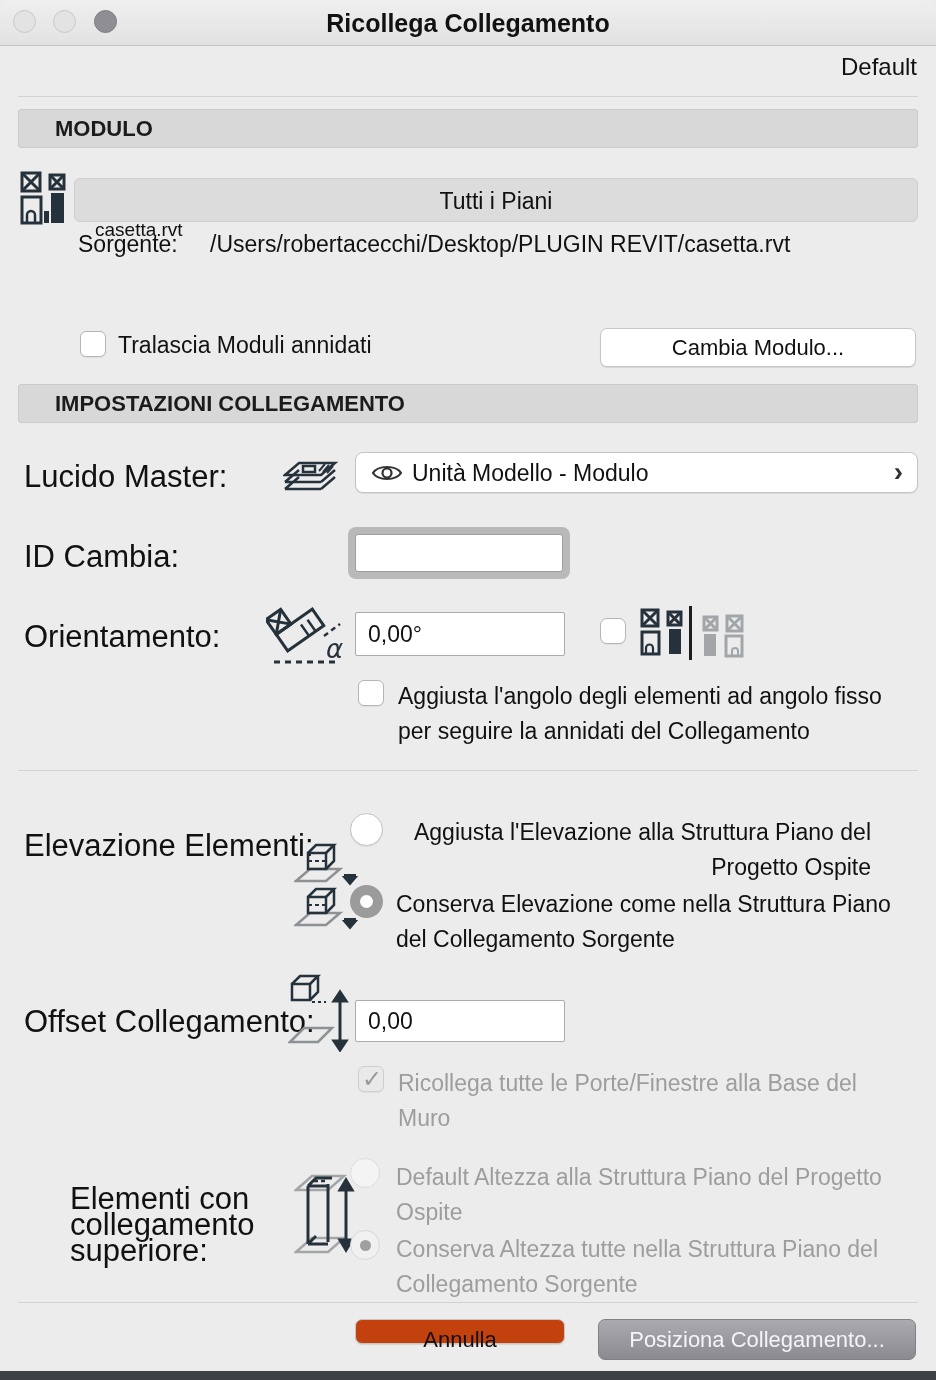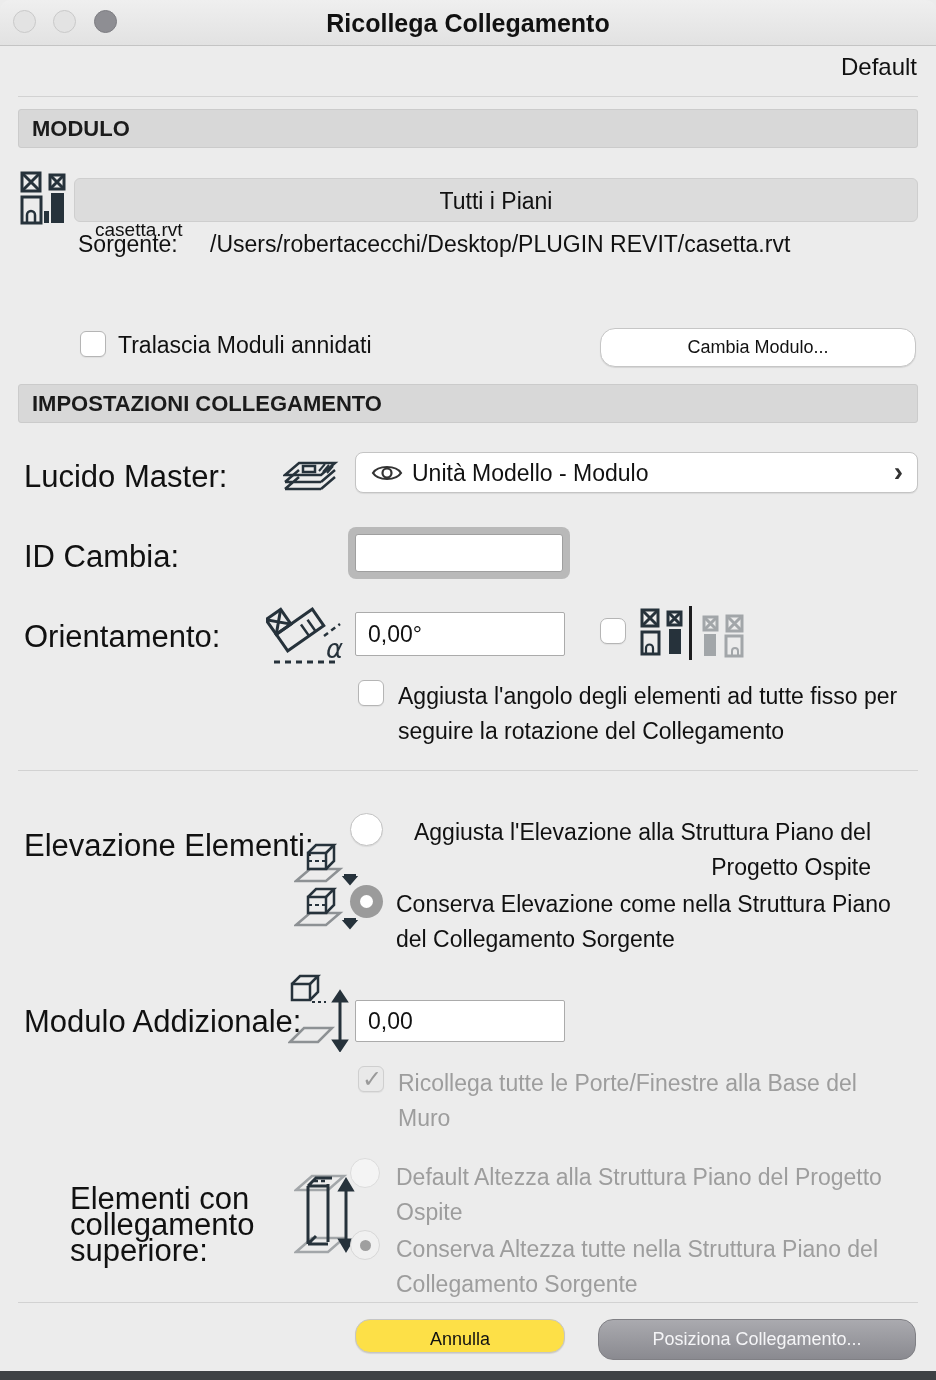--- a/index.html
+++ b/index.html
@@ -19,21 +19,21 @@
     font-size:25px; font-weight:600; color:#111; }
 
   .preset { position:absolute; top:53px; right:19px; font-size:24px; color:#111; }
 
   .hr { position:absolute; left:18px; width:900px; height:1px; background:#d2d2d2; }
   .hr1 { top:96px; } .hr2 { top:770px; } .hr3 { top:1302px; }
 
   
   .sec-header { position:absolute; left:18px; width:900px; height:39px;
     background:#d8d8d8; border:1px solid #cbcbcb; border-radius:3px;
-    font-size:22px; font-weight:bold; color:#1b1b1b; line-height:37px; padding-left:13px; }
+    font-size:22px; font-weight:bold; color:#1b1b1b; line-height:37px; padding-left:36px; }
   .sec-modulo { top:109px; }
   .sec-impostazioni { top:384px; }
 
   
   .module-icon { position:absolute; left:20px; top:171px; }
   .file-field { position:absolute; left:74px; top:178px; width:844px; height:44px;
     background:#dcdcdc; border:1px solid #cecece; border-radius:6px; }
   .file-name { position:absolute; left:20px; top:9px; font-size:19px; color:#111;margin-top:31px; }
   .file-stories { position:absolute; left:0; top:9px; width:100%; text-align:center;
     font-size:23px; color:#111; }
@@ -44,21 +44,21 @@
   .checkbox { position:absolute; width:26px; height:26px; background:#fff;
     border:1px solid #b5b5b5; border-radius:6px; box-shadow:0 1px 1px rgba(0,0,0,.06); }
   .cb-nested { left:80px; top:331px; }
   .cb-angle { left:358px; top:680px; }
   .cb-mirror { left:600px; top:618px; border-radius:7px; }
   .cb-relink { left:358px; top:1066px; background:#e9e9e9; border-color:#cfcfcf; }
   .check-glyph::before { content:"✓"; position:absolute; left:3px; top:-2px;
     font-size:24px; color:#9a9a9a; }
   .cb-nested-label { position:absolute; left:118px; top:332px; font-size:23px; color:#111; }
 
-  .btn { border-radius:15px; font-size:18px; text-align:center; cursor:default; }
+  .btn { border-radius:7px; font-size:22px; text-align:center; cursor:default; }
   .btn-change { position:absolute; left:600px; top:328px; width:316px; height:39px;
     background:#fff; border:1px solid #c6c6c6; box-shadow:0 1px 1px rgba(0,0,0,.1);
     color:#111; line-height:37px; }
 
   
   .row-label { position:absolute; left:24px; font-size:31px; color:#111; }
   .lbl-lucido { top:459px; } .lbl-id { top:539px; } .lbl-orient { top:619px; }
   .lbl-elev { top:828px; } .lbl-offset { top:1004px; }
   .lbl-super { top:1186px; width:290px; line-height:26px;margin-left:46px; }
 
@@ -113,22 +113,22 @@
   .offset-icon { position:absolute; left:288px; top:972px; }
   .relink-text { left:398px; top:1066px; width:470px; color:#9d9d9d; }
 
   .height-icon { position:absolute; left:294px; top:1164px; }
   .r-sup1 { left:350px; top:1158px; width:30px; height:30px; }
   .r-sup2 { left:350px; top:1230px; width:30px; height:30px; }
   .sup-opt1 { left:396px; top:1160px; width:525px; color:#9d9d9d; }
   .sup-opt2 { left:396px; top:1232px; width:510px; color:#9d9d9d; }
 
   
-  .btn-cancel { position:absolute; left:355px; top:1319px; width:210px; height:34px;
-    background:#fde047; border:1px solid #c6c6c6; box-shadow:0 1px 1px rgba(0,0,0,.1);
+  .btn-cancel { position:absolute; left:355px; top:1319px; width:210px; height:25px;
+    background:#c2410c; border:1px solid #c6c6c6; box-shadow:0 1px 1px rgba(0,0,0,.1);
     color:#111; line-height:39px; }
   .btn-primary { position:absolute; left:598px; top:1319px; width:318px; height:41px;
     background:linear-gradient(#aaaaaf,#8a8a90); border:1px solid #808085;
     color:#f5f5f7; line-height:39px; }
   .window-edge { position:absolute; left:0; top:1371px; width:936px; height:9px;
     background:#3e4144; }
 </style>
 </head>
 <body>
 
@@ -245,21 +245,21 @@
             <path d="M27 3 L40 16 M40 3 L27 16"></path>
           <rect x="2" y="22" width="16" height="20"></rect>
           <path d="M6 42 V37 a3 3 0 0 1 6 0 V42" stroke-width="2"></path>
         </g>
         <rect x="28" y="20" width="12" height="22" fill="#a2a6a9"></rect>
       </svg>
     </span>
   </span>
 
   <span class="checkbox cb-angle"></span>
-  <div class="wrap-text angle-text">Aggiusta l'angolo degli elementi ad tutte fisso per seguire la rotazione del Collegamento</div>
+  <div class="wrap-text angle-text">Aggiusta l'angolo degli elementi ad angolo fisso per seguire la annidati del Collegamento</div>
 
   <div class="hr hr2"></div>
 
   <span class="row-label lbl-elev">Elevazione Elementi:</span>
   <span class="elev-icon">
     <svg width="66" height="92" viewBox="0 0 66 92">
       <g fill="none" stroke="#26323b" stroke-width="2.5">
         <path d="M2 38 L16 26 H46 L32 38 Z" stroke="#8d9194"></path>
         <rect x="14" y="10" width="18" height="16"></rect>
         <path d="M14 10 L22 2 H40 L32 10 M40 2 L40 18 L32 26"></path>
@@ -271,21 +271,21 @@
       </g>
       <path d="M50 32 h12 M50 34 l6 7 6 -7 z" fill="#26323b" stroke="#26323b" stroke-width="2"></path>
       <path d="M50 76 h12 M50 78 l6 7 6 -7 z" fill="#26323b" stroke="#26323b" stroke-width="2"></path>
     </svg>
   </span>
   <span class="radio radio-off r-elev1"></span>
   <div class="wrap-text elev-opt1">Aggiusta l'Elevazione alla Struttura Piano del Progetto Ospite</div>
   <span class="radio radio-on r-elev2"></span>
   <div class="wrap-text elev-opt2">Conserva Elevazione come nella Struttura Piano del Collegamento Sorgente</div>
 
-  <span class="row-label lbl-offset">Modulo Addizionale:</span>
+  <span class="row-label lbl-offset">Offset Collegamento:</span>
   <span class="offset-icon">
     <svg width="70" height="80" viewBox="0 0 70 80">
       <g fill="none" stroke="#26323b" stroke-width="2.5">
         <rect x="4" y="12" width="18" height="16"></rect>
         <path d="M4 12 L12 4 H30 L22 12 M30 4 L30 20 L22 28"></path>
         <path d="M24 30 h14" stroke-dasharray="3 3" stroke-width="2"></path>
       </g>
       <path d="M2 70 L16 56 H44 L30 70 Z" fill="none" stroke="#8d9194" stroke-width="2.5"></path>
       <g stroke="#26323b" stroke-width="3" fill="#26323b">
         <path d="M52 26 V72" fill="none"></path>

